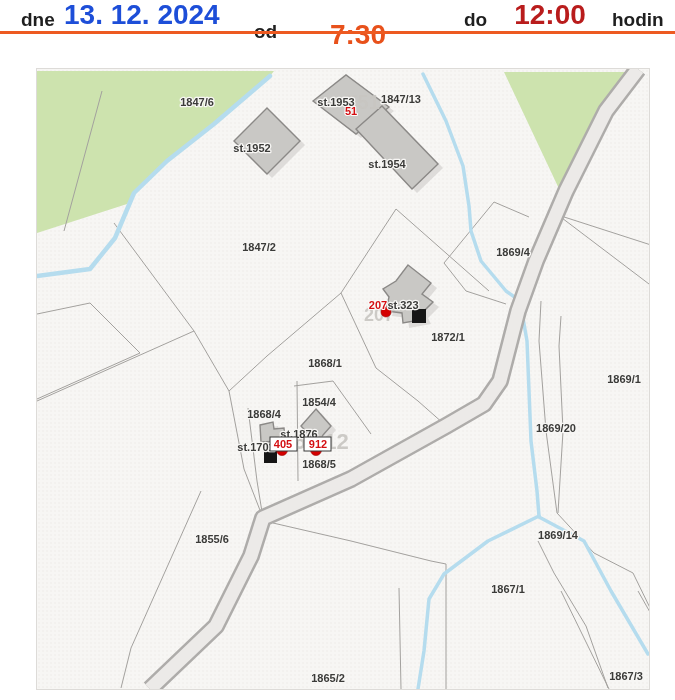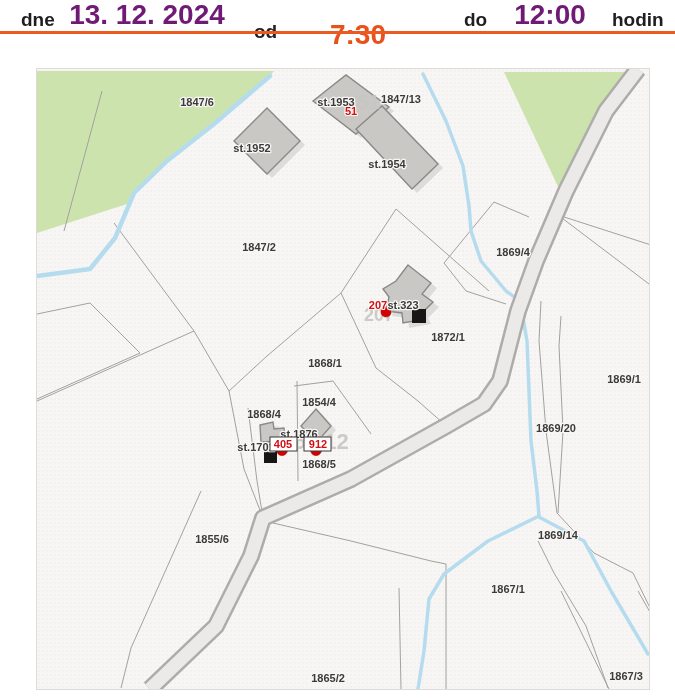--- a/index.html
+++ b/index.html
@@ -35,25 +35,25 @@
   .boxtxt{font:700 11px "Liberation Sans",sans-serif;fill:#d40e12;text-anchor:middle;}
   .marker{fill:#d40000;stroke:#a00000;stroke-width:.6;}
 </style>
 </head>
 <body>
 
 <div class="page">
 
   <div class="hdr">
     <span class="small" style="left:21px;">dne</span>
-    <span class="big" style="left:64px;width:166px;text-align:center;color:#701a75;">13. 12. 2024</span>
+    <span class="big" style="left:64px;width:166px;text-align:left;color:#1d4ed8;">13. 12. 2024</span>
     <span class="small" style="left:254px;margin-top:12px;">od</span>
     <span class="big" style="left:316px;width:84px;text-align:center;color:#e8511b;margin-top:20px;">7:30</span>
     <span class="small" style="left:464px;">do</span>
-    <span class="big" style="left:500px;width:100px;text-align:center;color:#701a75;">12:00</span>
+    <span class="big" style="left:500px;width:100px;text-align:center;color:#b91c1c;">12:00</span>
     <span class="small" style="left:612px;">hodin</span>
   </div>
   <div class="accent-line" style="background:#ed5a21;"></div>
 
   <div class="map">
     <svg width="612" height="620" viewBox="0 0 612 620" xmlns="http://www.w3.org/2000/svg">
 
       <polygon class="green" points="0,2 237,2 233,7 177,55 130,92 97,124 90,135 0,164"></polygon>
       <polygon class="green" points="467,3 594,3 556,62 524,124"></polygon>
 

